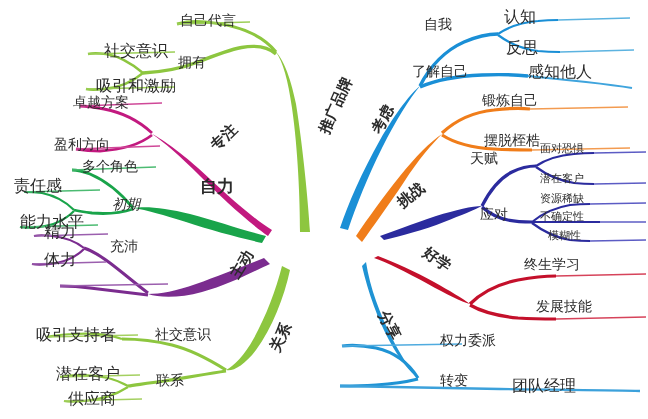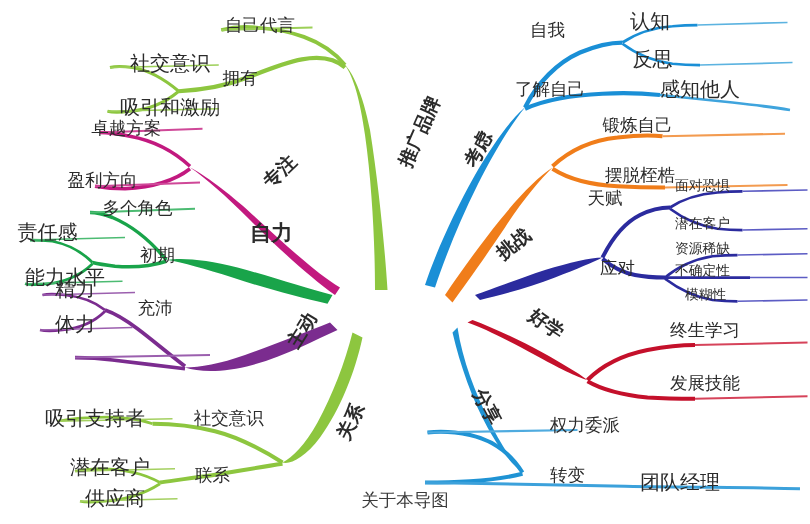--- a/index.html
+++ b/index.html
@@ -152,21 +152,21 @@
   <div class="lbl sub" style="left:178px;top:54px;">拥有</div>
   <div class="lbl leaf" style="left:104px;top:41px;">社交意识</div>
   <div class="lbl leaf" style="left:96px;top:76px;">吸引和激励</div>
 
   <div class="lbl main" style="left:209px;top:128px;transform:rotate(-44deg);">专注</div>
   <div class="lbl sub" style="left:40px;top:94px;margin-left:33px;">卓越方案</div>
   <div class="lbl sub" style="left:54px;top:136px;">盈利方向</div>
 
   <div class="lbl main" style="left:200px;top:175px;font-size:17px;">自力</div>
   <div class="lbl sub" style="left:82px;top:158px;text-align:center;">多个角色</div>
-  <div class="lbl sub" style="left:112px;top:196px;">初期</div>
+  <div class="lbl sub" style="left:112px;top:196px;font-style:italic;">初期</div>
   <div class="lbl leaf" style="left:14px;top:176px;">责任感</div>
   <div class="lbl leaf" style="left:8px;top:212px;padding-left:12px;">能力水平</div>
 
   <div class="lbl main" style="left:227px;top:255px;transform:rotate(-58deg);">主动</div>
   <div class="lbl sub" style="left:110px;top:238px;">充沛</div>
   <div class="lbl leaf" style="left:44px;top:222px;">精力</div>
   <div class="lbl leaf" style="left:44px;top:250px;">体力</div>
 
   <div class="lbl main" style="left:266px;top:328px;transform:rotate(-64deg);">关系</div>
   <div class="lbl sub" style="left:155px;top:326px;">社交意识</div>
@@ -188,23 +188,22 @@
   <div class="lbl main" style="left:396px;top:186px;transform:rotate(-38deg);">挑战</div>
   <div class="lbl sub" style="left:470px;top:150px;">天赋</div>
   <div class="lbl tiny" style="left:540px;top:141px;">面对恐惧</div>
   <div class="lbl tiny" style="left:540px;top:171px;">潜在客户</div>
   <div class="lbl sub" style="left:480px;top:206px;">应对</div>
   <div class="lbl tiny" style="left:540px;top:191px;">资源稀缺</div>
   <div class="lbl tiny" style="left:540px;top:209px;">不确定性</div>
   <div class="lbl tiny" style="left:548px;top:228px;">模糊性</div>
 
   <div class="lbl main" style="left:422px;top:250px;transform:rotate(34deg);">好学</div>
-  <div class="lbl sub" style="left:536px;top:256px;font-family:Liberation Serif, serif;">终生学习</div>
+  <div class="lbl sub" style="left:524px;top:256px;font-family:Liberation Serif, serif;">终生学习</div>
   <div class="lbl sub" style="left:536px;top:298px;">发展技能</div>
 
   <div class="lbl main" style="left:374px;top:316px;transform:rotate(62deg);">分享</div>
   <div class="lbl sub" style="left:440px;top:332px;">权力委派</div>
   <div class="lbl sub" style="left:440px;top:372px;">转变</div>
   <div class="lbl leaf" style="left:512px;top:376px;">团队经理</div>
 
-  <div id="caption">关于本导图</div>
 
 </div>
 
 </body></html>

